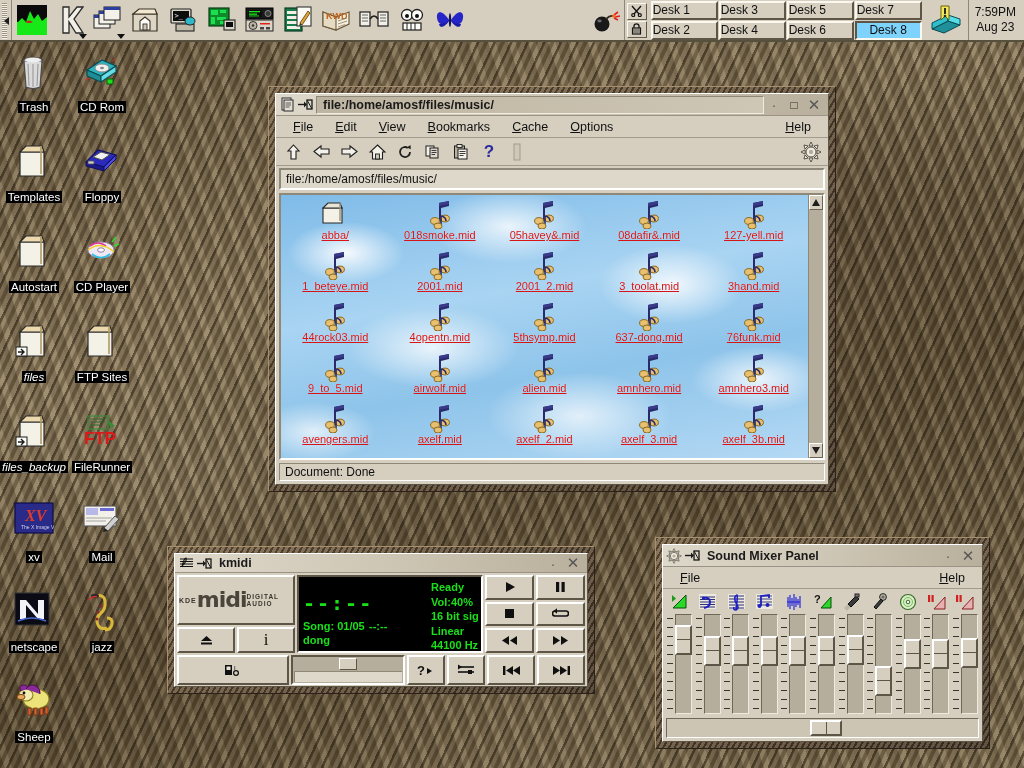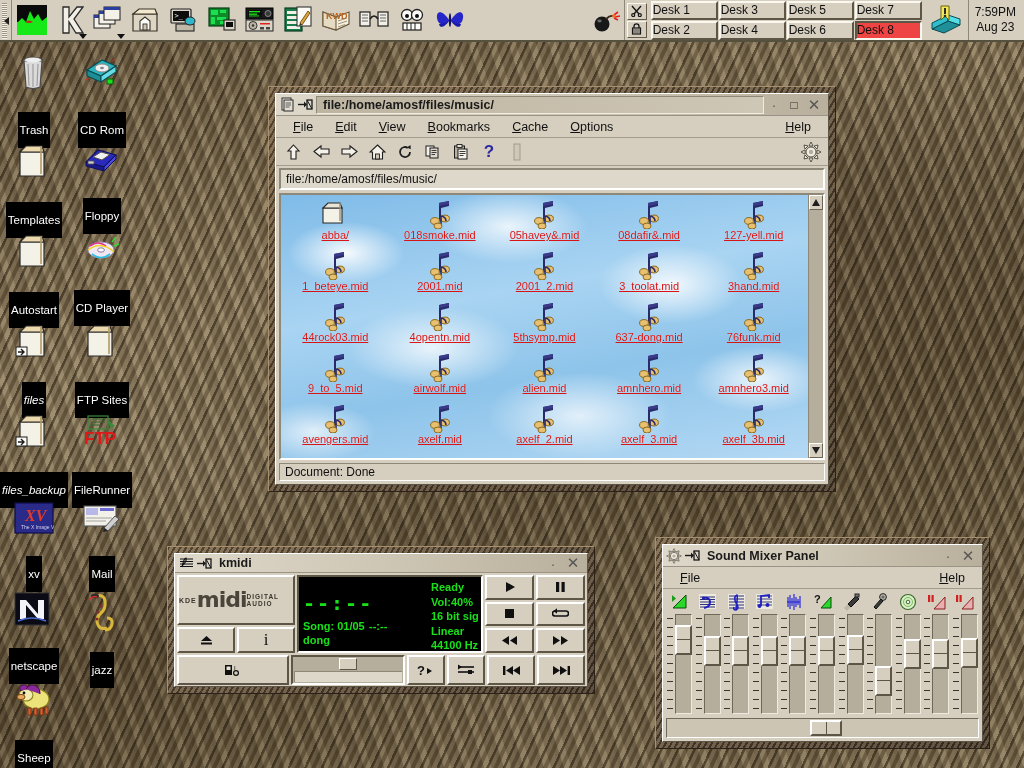--- a/index.html
+++ b/index.html
@@ -99,23 +99,23 @@
   }
   .desk {
     background: #d6cfc0;
     border-top: 2px solid #fbf8f0; border-left: 2px solid #fbf8f0;
     border-right: 2px solid #5d5646; border-bottom: 2px solid #5d5646;
     display: flex; align-items: center; 
     font-size: 12px; color: #101010; cursor: pointer;
     font-family: Liberation Sans, sans-serif;
   }
   .desk.active {
-    background: #ef4444;
+    background: #7dd3fc;
     border-top: 2px solid #5d5646; border-left: 2px solid #5d5646;
-    border-right: 2px solid #fbf8f0; border-bottom: 2px solid #fbf8f0;
+    border-right: 2px solid #fbf8f0; border-bottom: 2px solid #fbf8f0; justify-content: center;
   }
   .clock {
     border-left: 1px solid #8d8779;
     padding: 0 8px 0 6px; height: 100%;
     display: flex; flex-direction: column;
     align-items: center; justify-content: center;
     font-size: 12px; color: #101010; line-height: 15px;
     background: #d6cfc0;
   }
 
@@ -128,22 +128,22 @@
     grid-auto-rows: 90px;
     z-index: 5;
   }
   .dicon {
     display: flex; flex-direction: column;
     align-items: center; justify-content: flex-start;
     cursor: pointer; padding-top: 6px;
   }
   .dicon .gfx { width: 40px; height: 40px; position: relative; }
   .dicon .lbl {
-    margin-top: 20px; color: #ffffff; background: #000000;
-    font-size: 11.5px; padding: 12px 2px; white-space: nowrap;
+    margin-top: 9px; color: #ffffff; background: #000000;
+    font-size: 11.5px; padding: 0 2px; white-space: nowrap;
     font-family: "Liberation Sans", sans-serif;
   }
   .dicon .lbl.ital { font-style: italic; }
 
   
   .win {
     position: absolute;
     background-color: #6b563f;
     background-image:
       repeating-linear-gradient(120deg, rgba(0,0,0,0.35) 0 2px, rgba(255,255,255,0.10) 2px 5px),

